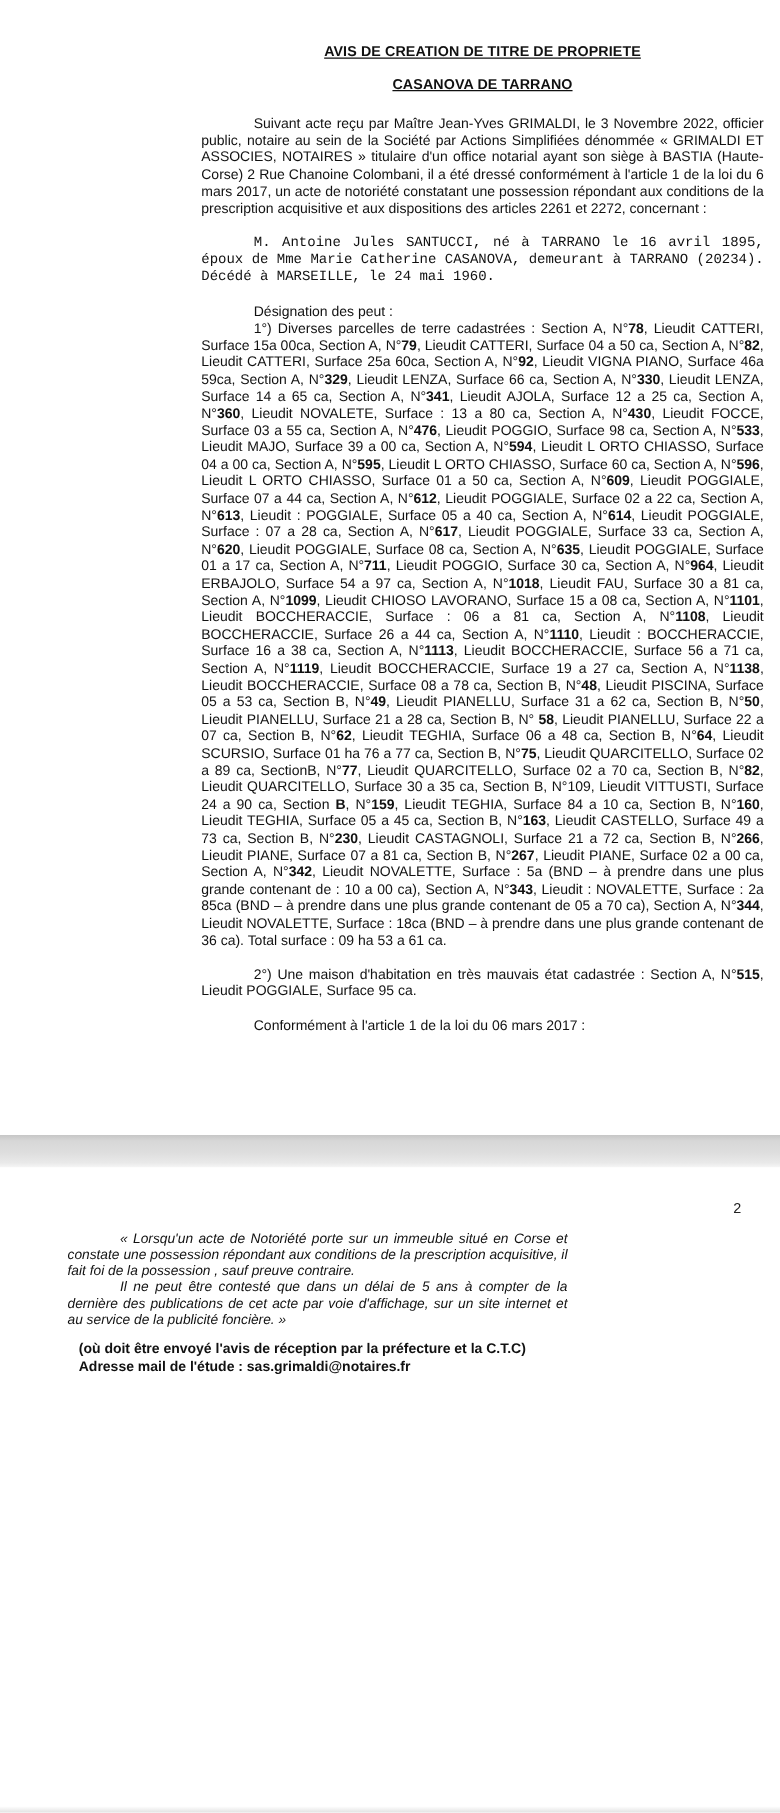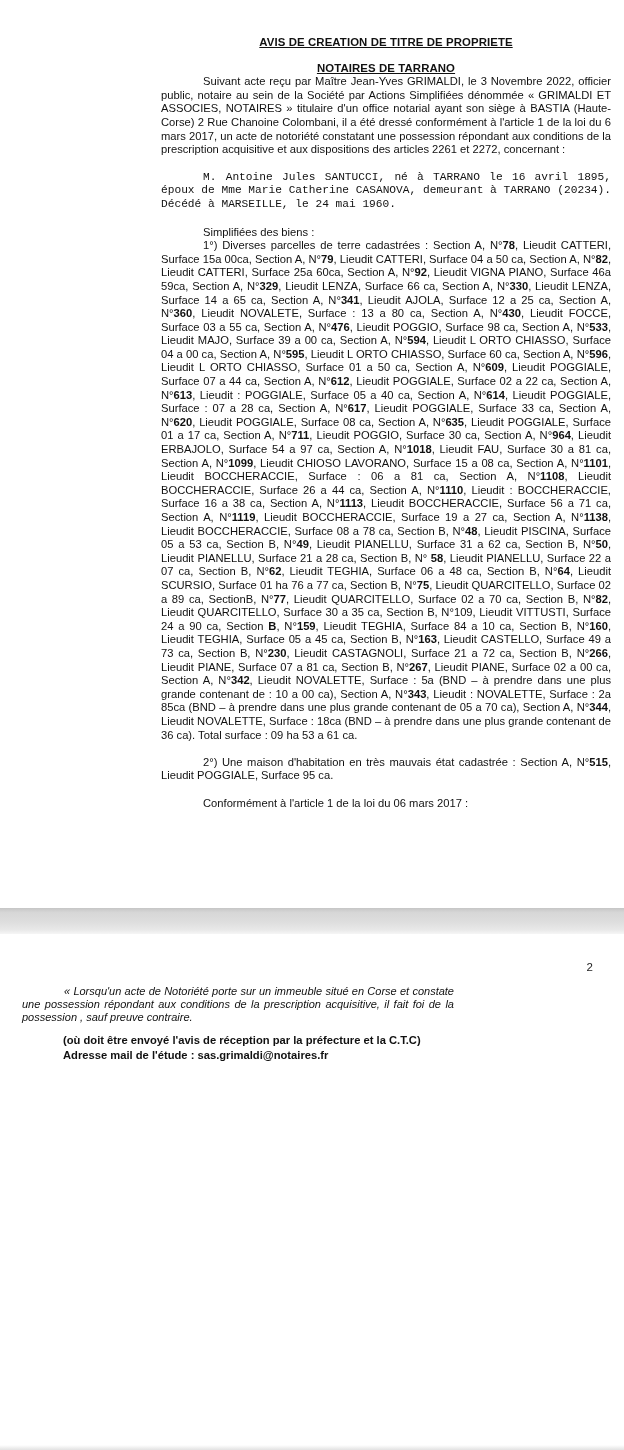--- a/index.html
+++ b/index.html
@@ -24,21 +24,21 @@
   }
   .doc-title, .doc-subtitle {
     text-align:center;
     font-weight:bold;
     text-decoration:underline;
     font-size:11.4px;
     letter-spacing:.1px;
   }
   .doc-subtitle { margin-top:12px; }
   p.body-par { text-align:justify; text-indent:42px; }
-  .intro-par { margin-top:0; }
+  .intro-par { margin-top:18px; }
   .person-par { margin-top:14px;font-family:Liberation Mono, monospace; }
   .designation { margin-top:14px; text-indent:42px; }
   .parcels-par b, .house-par b { font-weight:bold; }
   .house-par { margin-top:13.6px; }
   .conformity { margin-top:14px; text-indent:42px; }
 
   
   .page-gap {
     height:26px;
     width:624px;
@@ -57,21 +57,21 @@
     top:27px;
     right:31px;
     font-size:11.5px;
     color:#222;
   }
   .quote-block {
     margin:25px 170px 0 22px;    
     font-style:italic;
     line-height:13px;
   }
-  .quote-block p { text-align:justify; text-indent:42px; }
+  .quote-block p { text-align:justify; text-indent:42px;margin-left:32px; }
   .address-block {
     margin:9px 20px 0 63px;
     font-weight:bold;
     line-height:14.5px;
     font-size:11.2px;
   }
   
   .bottom-edge {
     position:absolute;
     left:0; bottom:0;
@@ -79,42 +79,43 @@
     background:linear-gradient(180deg, #ffffff 0%, #e2e2e2 100%);
   }
 </style>
 </head>
 <body>
 
 <div class="viewer">
 
   <section class="page page-1">
     <div class="doc-title">AVIS DE CREATION DE TITRE DE PROPRIETE</div>
-    <div class="doc-subtitle">NOTAIRES DE TARRANO</div>
+    <div class="doc-subtitle">CASANOVA DE TARRANO</div>
 
     <p class="body-par intro-par">Suivant acte reçu par Maître Jean-Yves GRIMALDI, le 3 Novembre 2022, officier public, notaire au sein de la Société par Actions Simplifiées dénommée « GRIMALDI ET ASSOCIES, NOTAIRES » titulaire d'un office notarial ayant son siège à BASTIA (Haute-Corse) 2 Rue Chanoine Colombani, il a été dressé conformément à l'article 1 de la loi du 6 mars 2017, un acte de notoriété constatant une possession répondant aux conditions de la prescription acquisitive et aux dispositions des articles 2261 et 2272, concernant :</p>
 
     <p class="body-par person-par">M. Antoine Jules SANTUCCI, né à TARRANO le 16 avril 1895, époux de Mme Marie Catherine CASANOVA, demeurant à TARRANO (20234). Décédé à MARSEILLE, le 24 mai 1960.</p>
 
-    <p class="designation">Simplifiées des biens :</p>
+    <p class="designation">Désignation des peut :</p>
 
     <p class="body-par parcels-par">1°) Diverses parcelles de terre cadastrées : Section A, N°<b>78</b>, Lieudit CATTERI, Surface 15a 00ca, Section A, N°<b>79</b>, Lieudit CATTERI, Surface 04 a 50 ca, Section A, N°<b>82</b>, Lieudit CATTERI, Surface 25a 60ca, Section A, N°<b>92</b>, Lieudit VIGNA PIANO, Surface 46a 59ca, Section A, N°<b>329</b>, Lieudit LENZA, Surface 66 ca, Section A, N°<b>330</b>, Lieudit LENZA, Surface 14 a 65 ca, Section A, N°<b>341</b>, Lieudit AJOLA, Surface 12 a 25 ca, Section A, N°<b>360</b>, Lieudit NOVALETE, Surface : 13 a 80 ca, Section A, N°<b>430</b>, Lieudit FOCCE, Surface 03 a 55 ca, Section A, N°<b>476</b>, Lieudit POGGIO, Surface 98 ca, Section A, N°<b>533</b>, Lieudit MAJO, Surface 39 a 00 ca, Section A, N°<b>594</b>, Lieudit L ORTO CHIASSO, Surface 04 a 00 ca, Section A, N°<b>595</b>, Lieudit L ORTO CHIASSO, Surface 60 ca, Section A, N°<b>596</b>, Lieudit L ORTO CHIASSO, Surface 01 a 50 ca, Section A, N°<b>609</b>, Lieudit POGGIALE, Surface 07 a 44 ca, Section A, N°<b>612</b>, Lieudit POGGIALE, Surface 02 a 22 ca, Section A, N°<b>613</b>, Lieudit : POGGIALE, Surface 05 a 40 ca, Section A, N°<b>614</b>, Lieudit POGGIALE, Surface : 07 a 28 ca, Section A, N°<b>617</b>, Lieudit POGGIALE, Surface 33 ca, Section A, N°<b>620</b>, Lieudit POGGIALE, Surface 08 ca, Section A, N°<b>635</b>, Lieudit POGGIALE, Surface 01 a 17 ca, Section A, N°<b>711</b>, Lieudit POGGIO, Surface 30 ca, Section A, N°<b>964</b>, Lieudit ERBAJOLO, Surface 54 a 97 ca, Section A, N°<b>1018</b>, Lieudit FAU, Surface 30 a 81 ca, Section A, N°<b>1099</b>, Lieudit CHIOSO LAVORANO, Surface 15 a 08 ca, Section A, N°<b>1101</b>, Lieudit BOCCHERACCIE, Surface : 06 a 81 ca, Section A, N°<b>1108</b>, Lieudit BOCCHERACCIE, Surface 26 a 44 ca, Section A, N°<b>1110</b>, Lieudit : BOCCHERACCIE, Surface 16 a 38 ca, Section A, N°<b>1113</b>, Lieudit BOCCHERACCIE, Surface 56 a 71 ca, Section A, N°<b>1119</b>, Lieudit BOCCHERACCIE, Surface 19 a 27 ca, Section A, N°<b>1138</b>, Lieudit BOCCHERACCIE, Surface 08 a 78 ca, Section B, N°<b>48</b>, Lieudit PISCINA, Surface 05 a 53 ca, Section B, N°<b>49</b>, Lieudit PIANELLU, Surface 31 a 62 ca, Section B, N°<b>50</b>, Lieudit PIANELLU, Surface 21 a 28 ca, Section B, N° <b>58</b>, Lieudit PIANELLU, Surface 22 a 07 ca, Section B, N°<b>62</b>, Lieudit TEGHIA, Surface 06 a 48 ca, Section B, N°<b>64</b>, Lieudit SCURSIO, Surface 01 ha 76 a 77 ca, Section B, N°<b>75</b>, Lieudit QUARCITELLO, Surface 02 a 89 ca, SectionB, N°<b>77</b>, Lieudit QUARCITELLO, Surface 02 a 70 ca, Section B, N°<b>82</b>, Lieudit QUARCITELLO, Surface 30 a 35 ca, Section B, N°109, Lieudit VITTUSTI, Surface 24 a 90 ca, Section <b>B</b>, N°<b>159</b>, Lieudit TEGHIA, Surface 84 a 10 ca, Section B, N°<b>160</b>, Lieudit TEGHIA, Surface 05 a 45 ca, Section B, N°<b>163</b>, Lieudit CASTELLO, Surface 49 a 73 ca, Section B, N°<b>230</b>, Lieudit CASTAGNOLI, Surface 21 a 72 ca, Section B, N°<b>266</b>, Lieudit PIANE, Surface 07 a 81 ca, Section B, N°<b>267</b>, Lieudit PIANE, Surface 02 a 00 ca, Section A, N°<b>342</b>, Lieudit NOVALETTE, Surface : 5a (BND – à prendre dans une plus grande contenant de : 10 a 00 ca), Section A, N°<b>343</b>, Lieudit : NOVALETTE, Surface : 2a 85ca (BND – à prendre dans une plus grande contenant de 05 a 70 ca), Section A, N°<b>344</b>, Lieudit NOVALETTE, Surface : 18ca (BND – à prendre dans une plus grande contenant de 36 ca). Total surface : 09 ha 53 a 61 ca.</p>
 
     <p class="body-par house-par">2°) Une maison d'habitation en très mauvais état cadastrée : Section A, N°<b>515</b>, Lieudit POGGIALE, Surface 95 ca.</p>
 
     <p class="conformity">Conformément à l'article 1 de la loi du 06 mars 2017 :</p>
   </section>
 
   <div class="page-gap"></div>
 
   <section class="page page-2">
     <div class="page-number">2</div>
 
     <div class="quote-block">
       <p>« Lorsqu'un acte de Notoriété porte sur un immeuble situé en Corse et constate une possession répondant aux conditions de la prescription acquisitive, il fait foi de la possession , sauf preuve contraire.</p>
+      <p>Il ne peut être contesté que dans un délai de 5 ans à compter de la dernière des publications de cet acte par voie d'affichage, sur un site internet et au service de la publicité foncière. »</p>
     </div>
 
     <div class="address-block">
       <p>(où doit être envoyé l'avis de réception par la préfecture et la C.T.C)</p>
       <p>Adresse mail de l'étude : sas.grimaldi@notaires.fr</p>
     </div>
   </section>
 
   <div class="bottom-edge"></div>
 </div>

